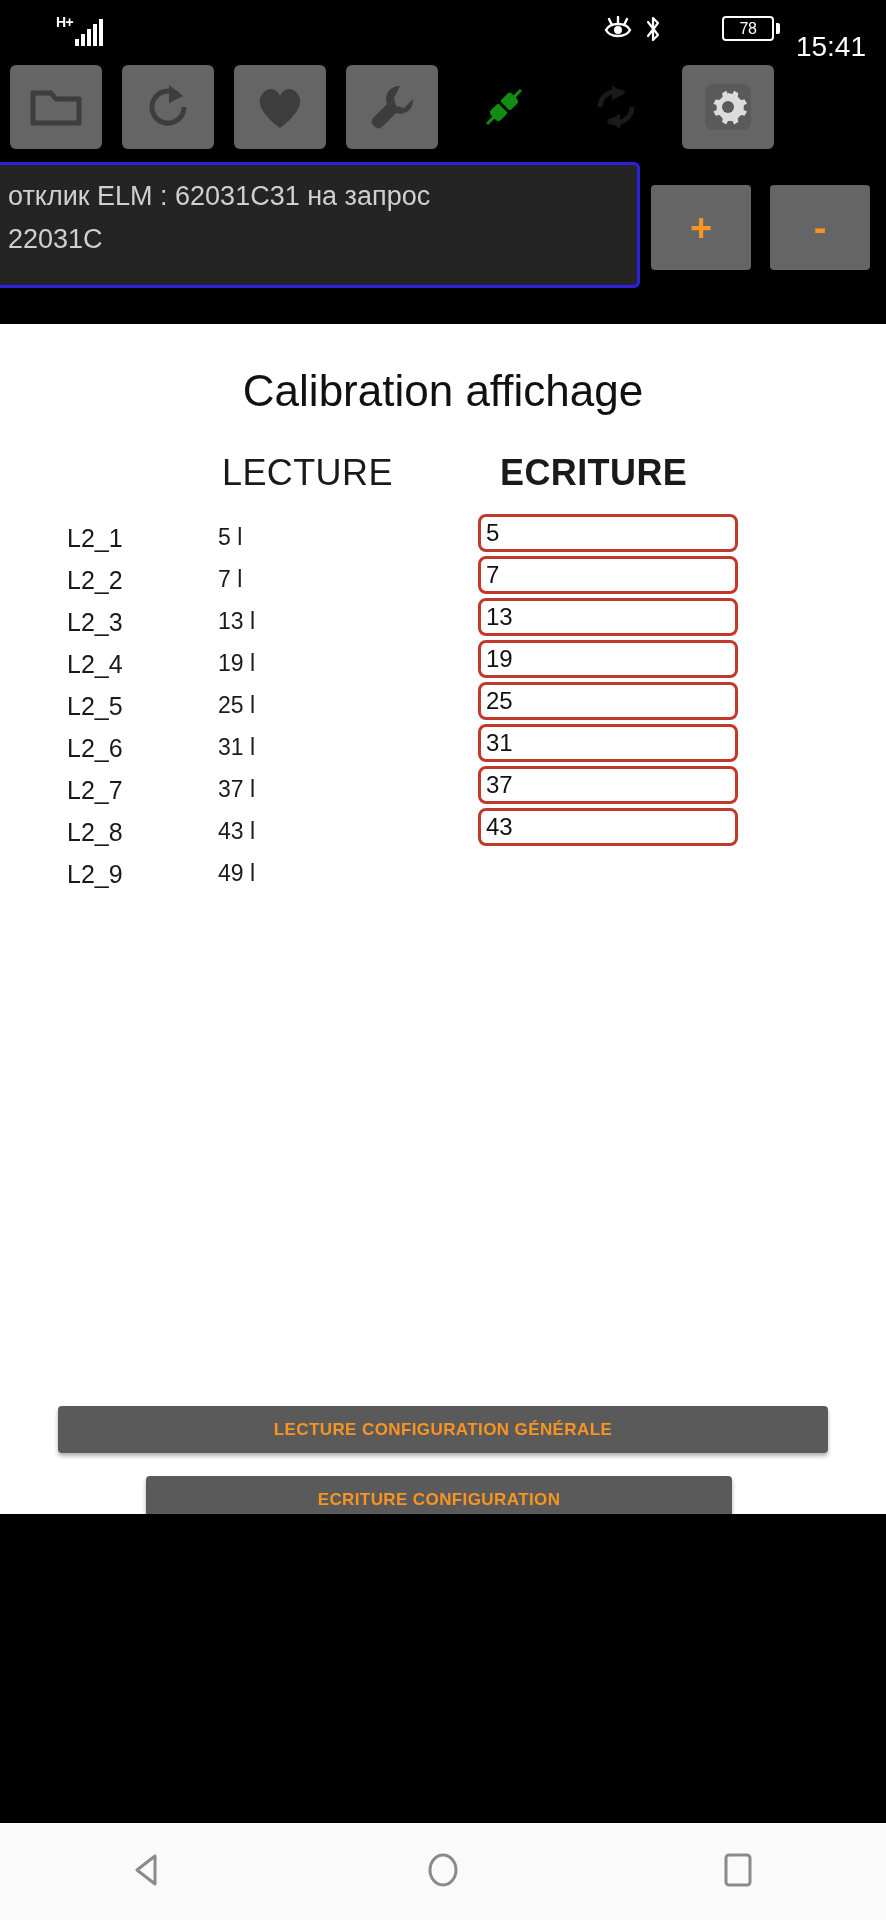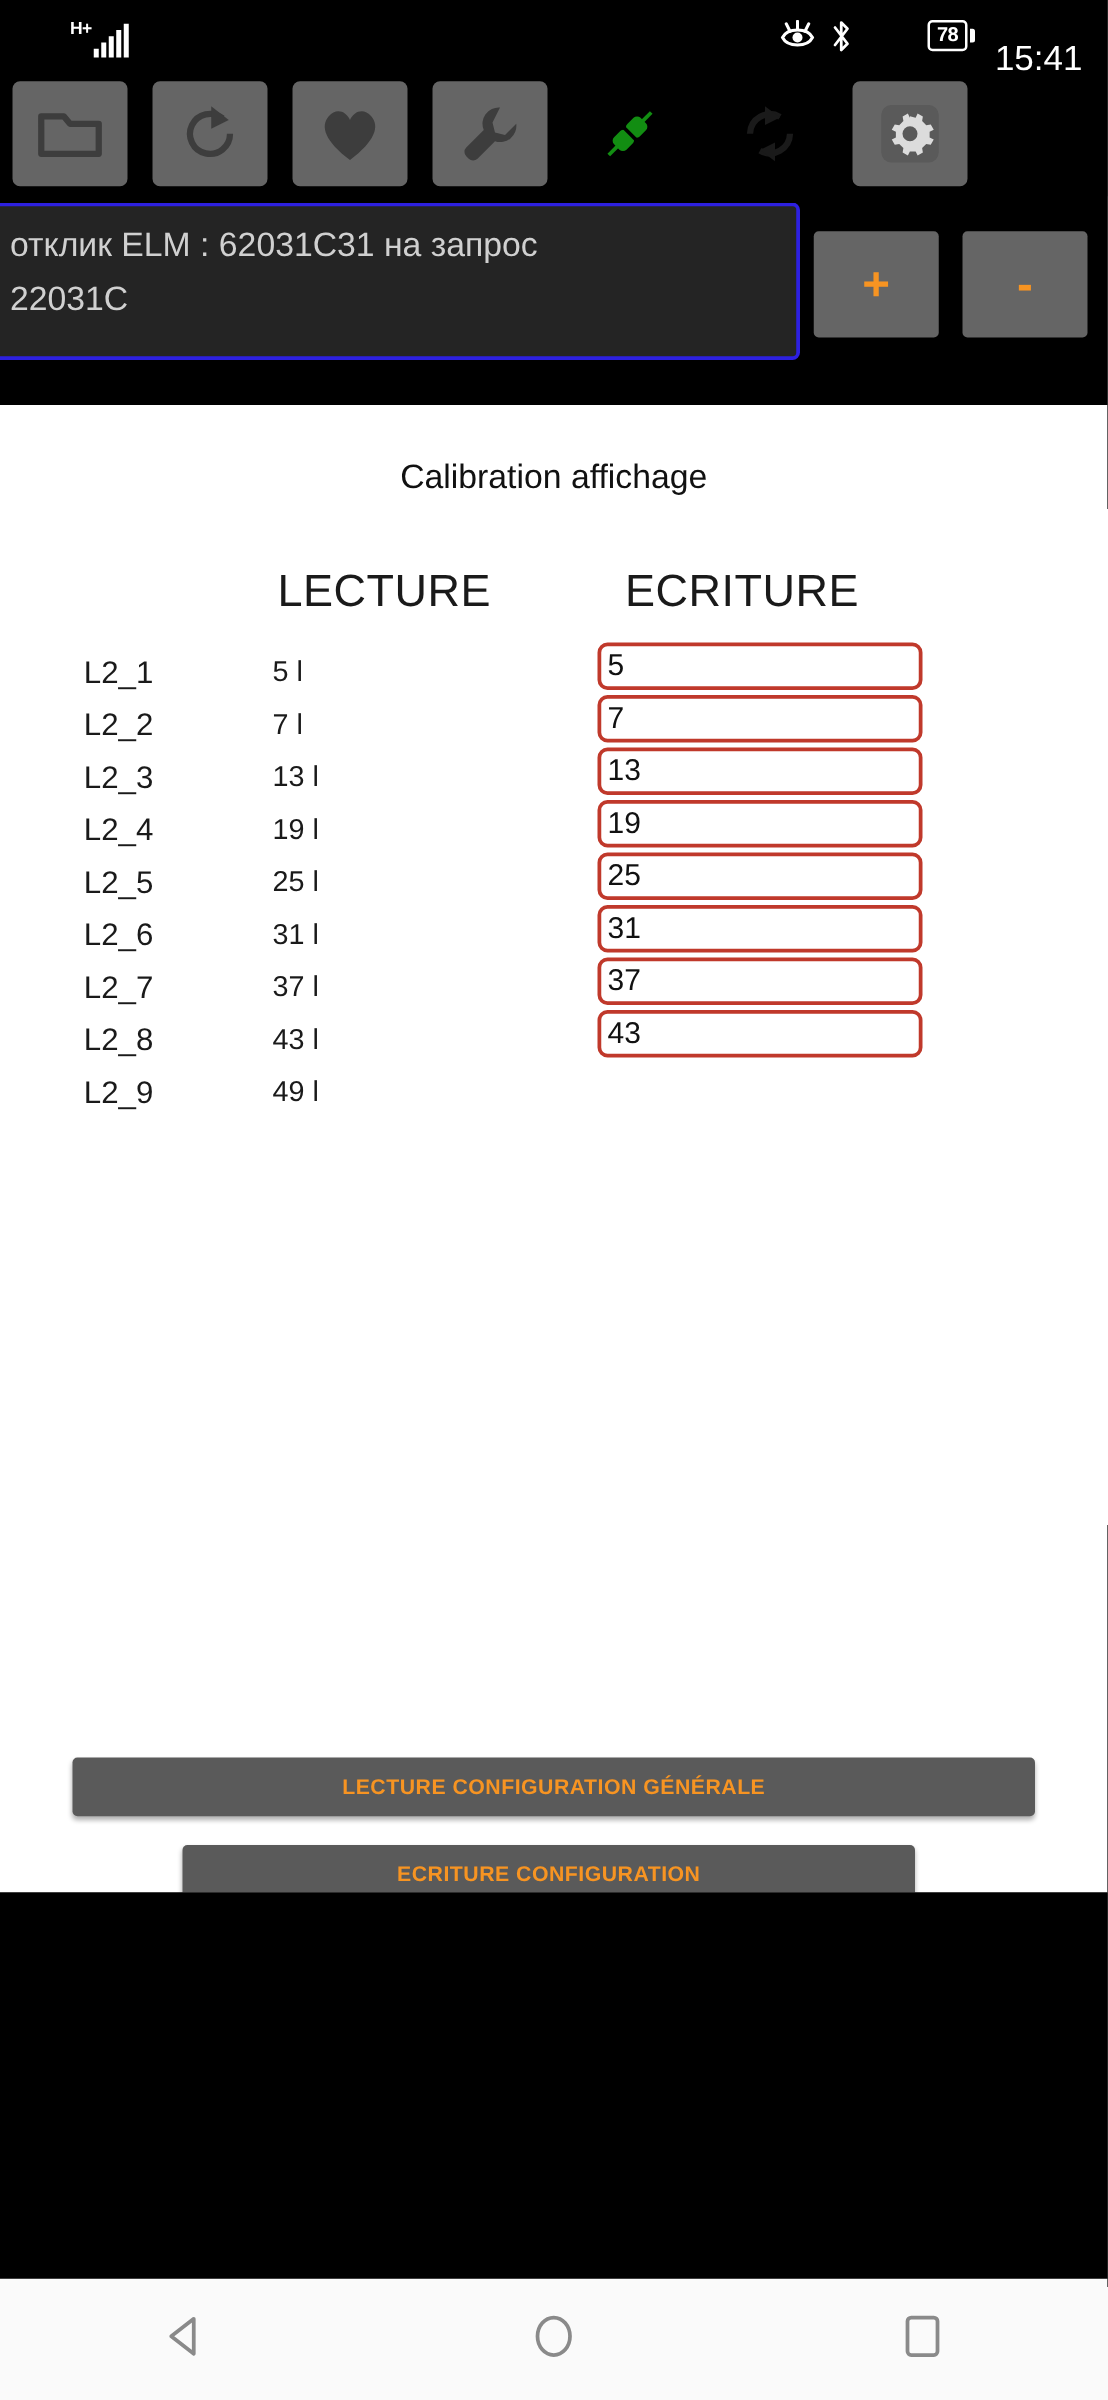--- a/index.html
+++ b/index.html
@@ -44,24 +44,24 @@
   #status-right {
     position: absolute; right: 20px; top: 0;
     height: 57px;
     display: flex; align-items: center; gap: 12px;
   }
   #status-right .sicon { display: flex; align-items: center; }
   .battery {
     display: flex; align-items: center;
   }
   .battery .bbody {
-    width: 32px; height: 25px;
+    width: 52px; height: 25px;
     border: 2px solid #fff; border-radius: 4px;
     display: flex; align-items: center; justify-content: center;
-    font-size: 16px; font-weight: bold; color: #fff;
+    font-size: 16px; font-weight: normal; color: #fff;
     letter-spacing: -0.5px;
     margin-left: 48px;
   }
   .battery .btip {
     width: 4px; height: 11px; background: #fff;
     margin-left: 2px; border-radius: 0 2px 2px 0;
   }
   #clock {
     font-size: 28px; color: #fff; line-height: 28px;
     margin-left: 4px; letter-spacing: 0px; margin-top: 36px;
@@ -113,29 +113,29 @@
 
   
   #content {
     position: absolute; left: 0; top: 324px;
     width: 886px; height: 1190px;
     background: #ffffff;
   }
   #page-title {
     position: absolute; top: 42px; left: 0; width: 886px;
     text-align: center;
-    font-size: 27px; color: #111;
+    font-size: 44px; color: #111;
   }
   .col-header {
     position: absolute; top: 128px;
     font-size: 36px; color: #1a1a1a;
     letter-spacing: .4px;
   }
   #hdr-lecture { left: 222px; }
-  #hdr-ecriture { left: 500px; }
+  #hdr-ecriture { left: 500px; font-weight: bold; }
 
   .row {
     position: absolute; left: 0; width: 823px; height: 52px;
   }
   .row .rlabel {
     position: absolute; left: 67px; top: 10px;
     font-size: 25px; color: #1a1a1a;
   }
   .row .rvalue {
     position: absolute; left: 218px; top: 10px;

